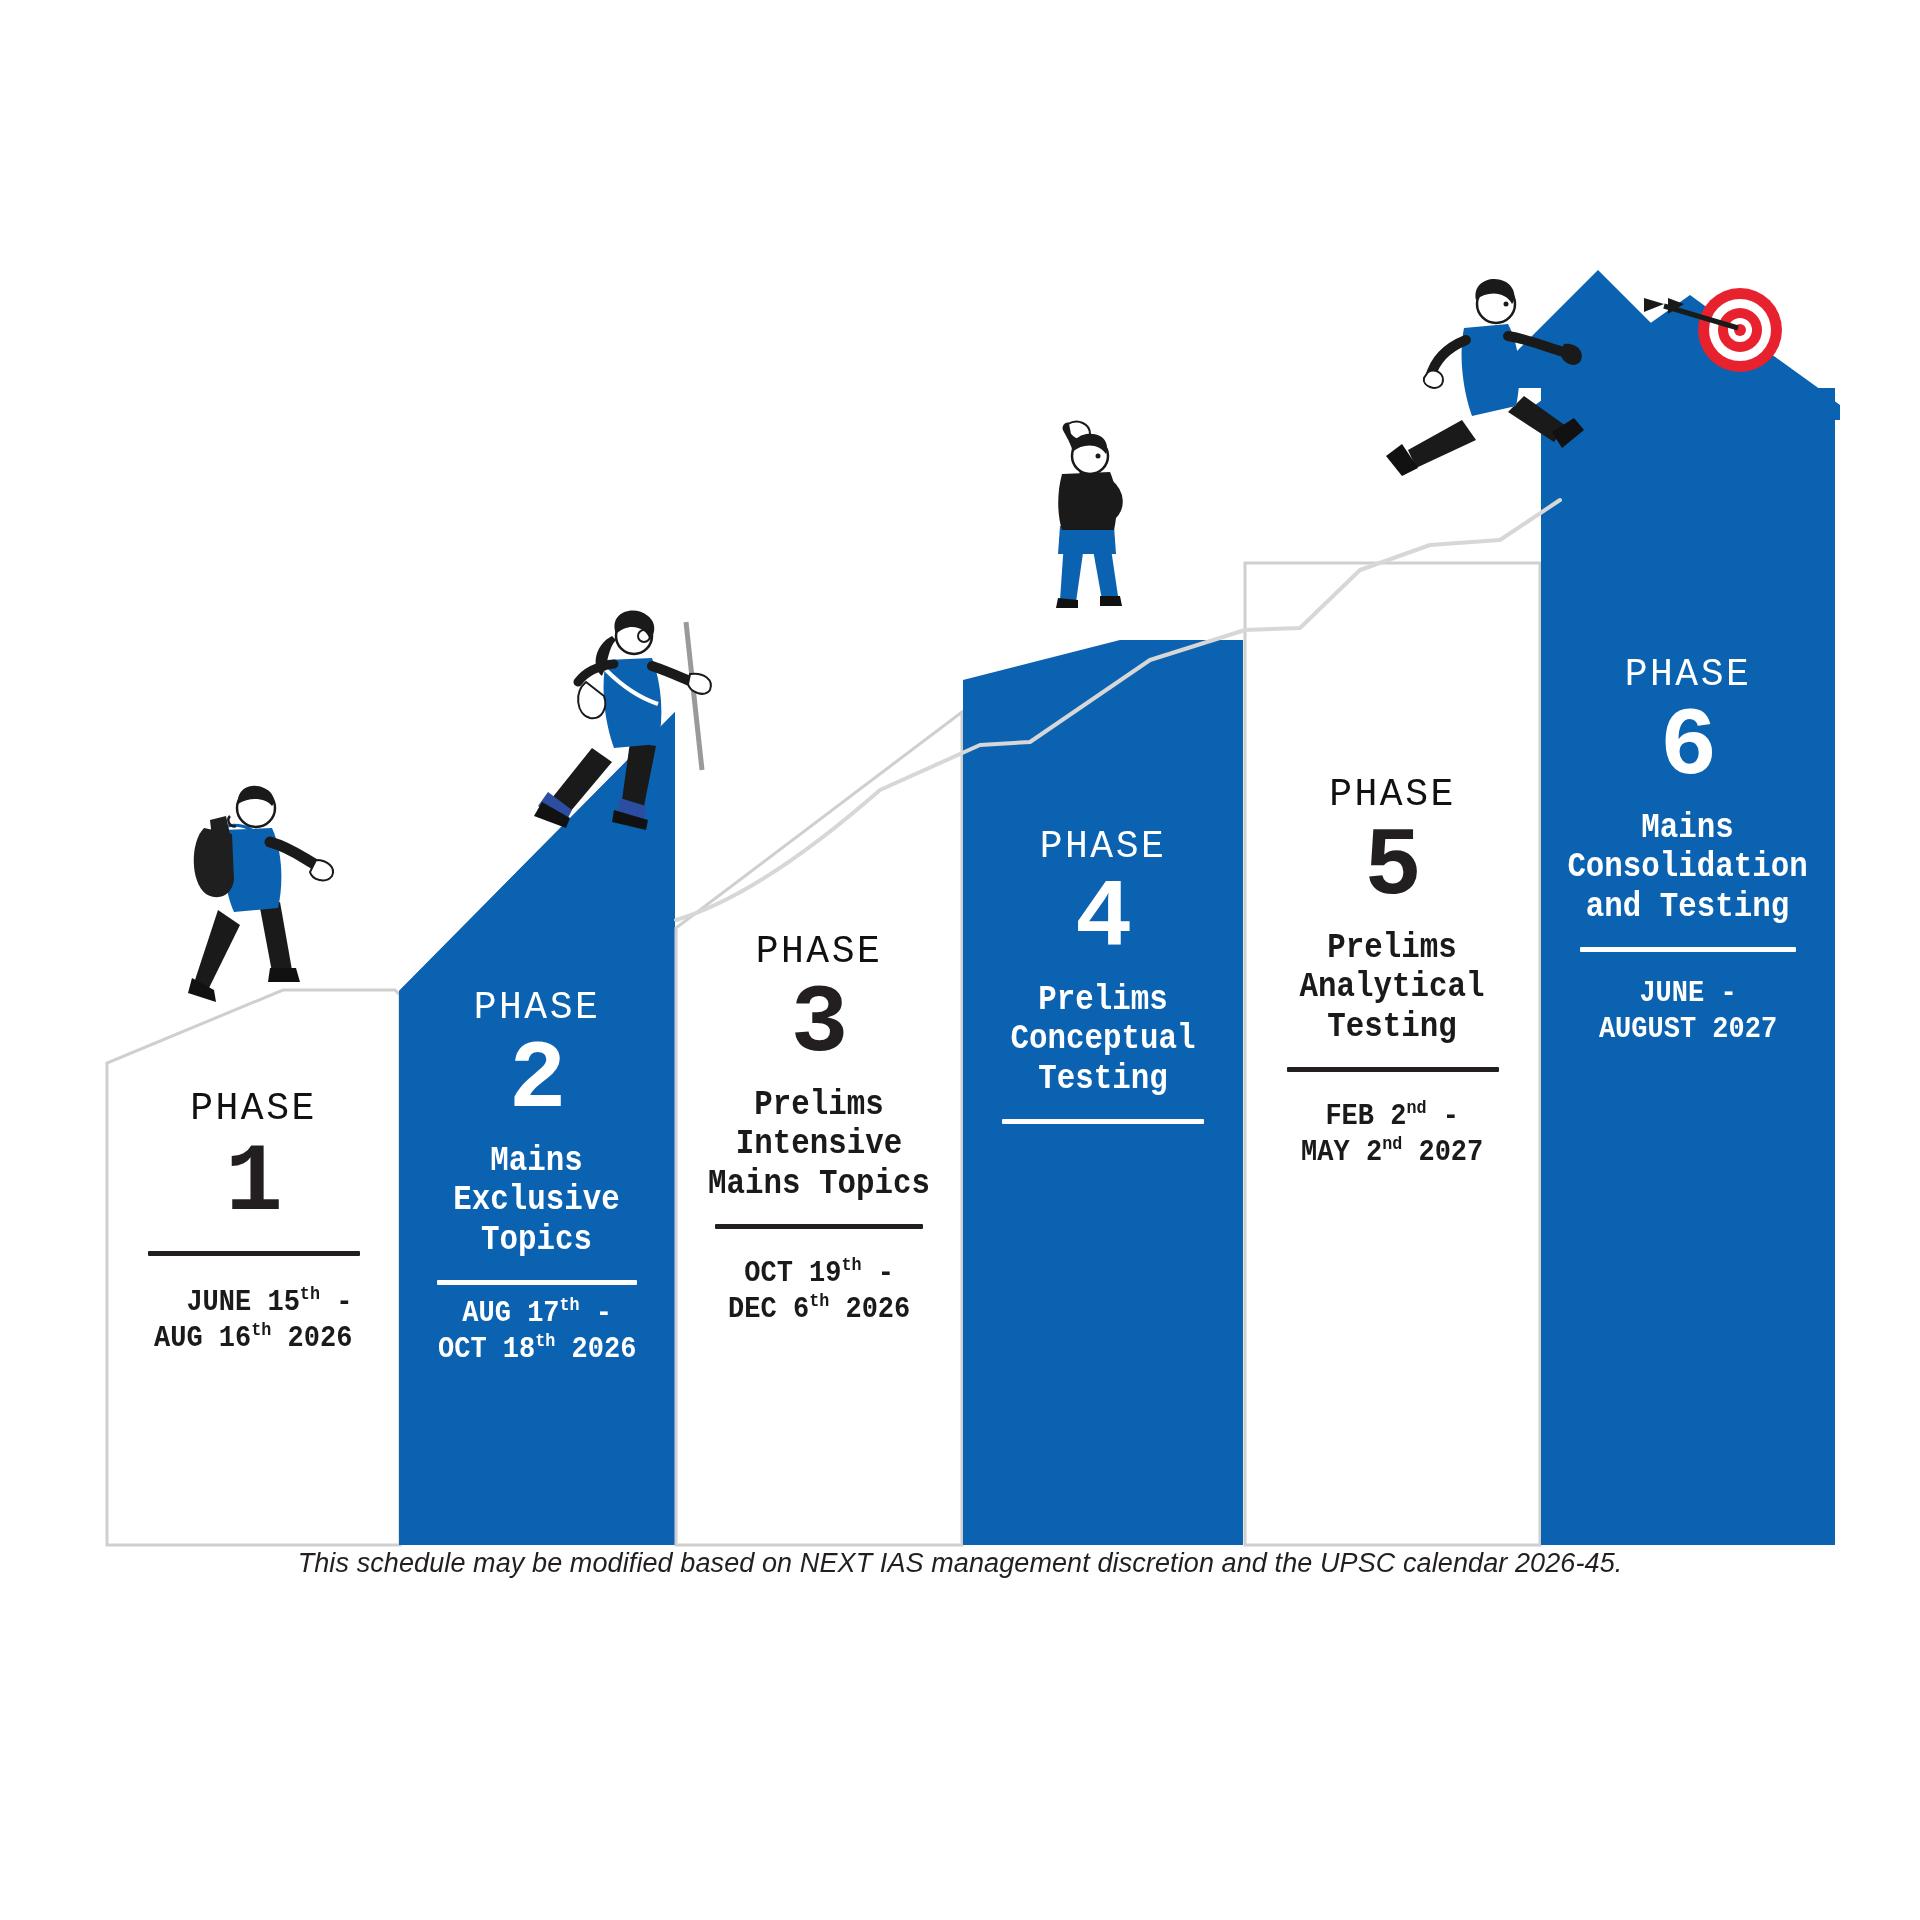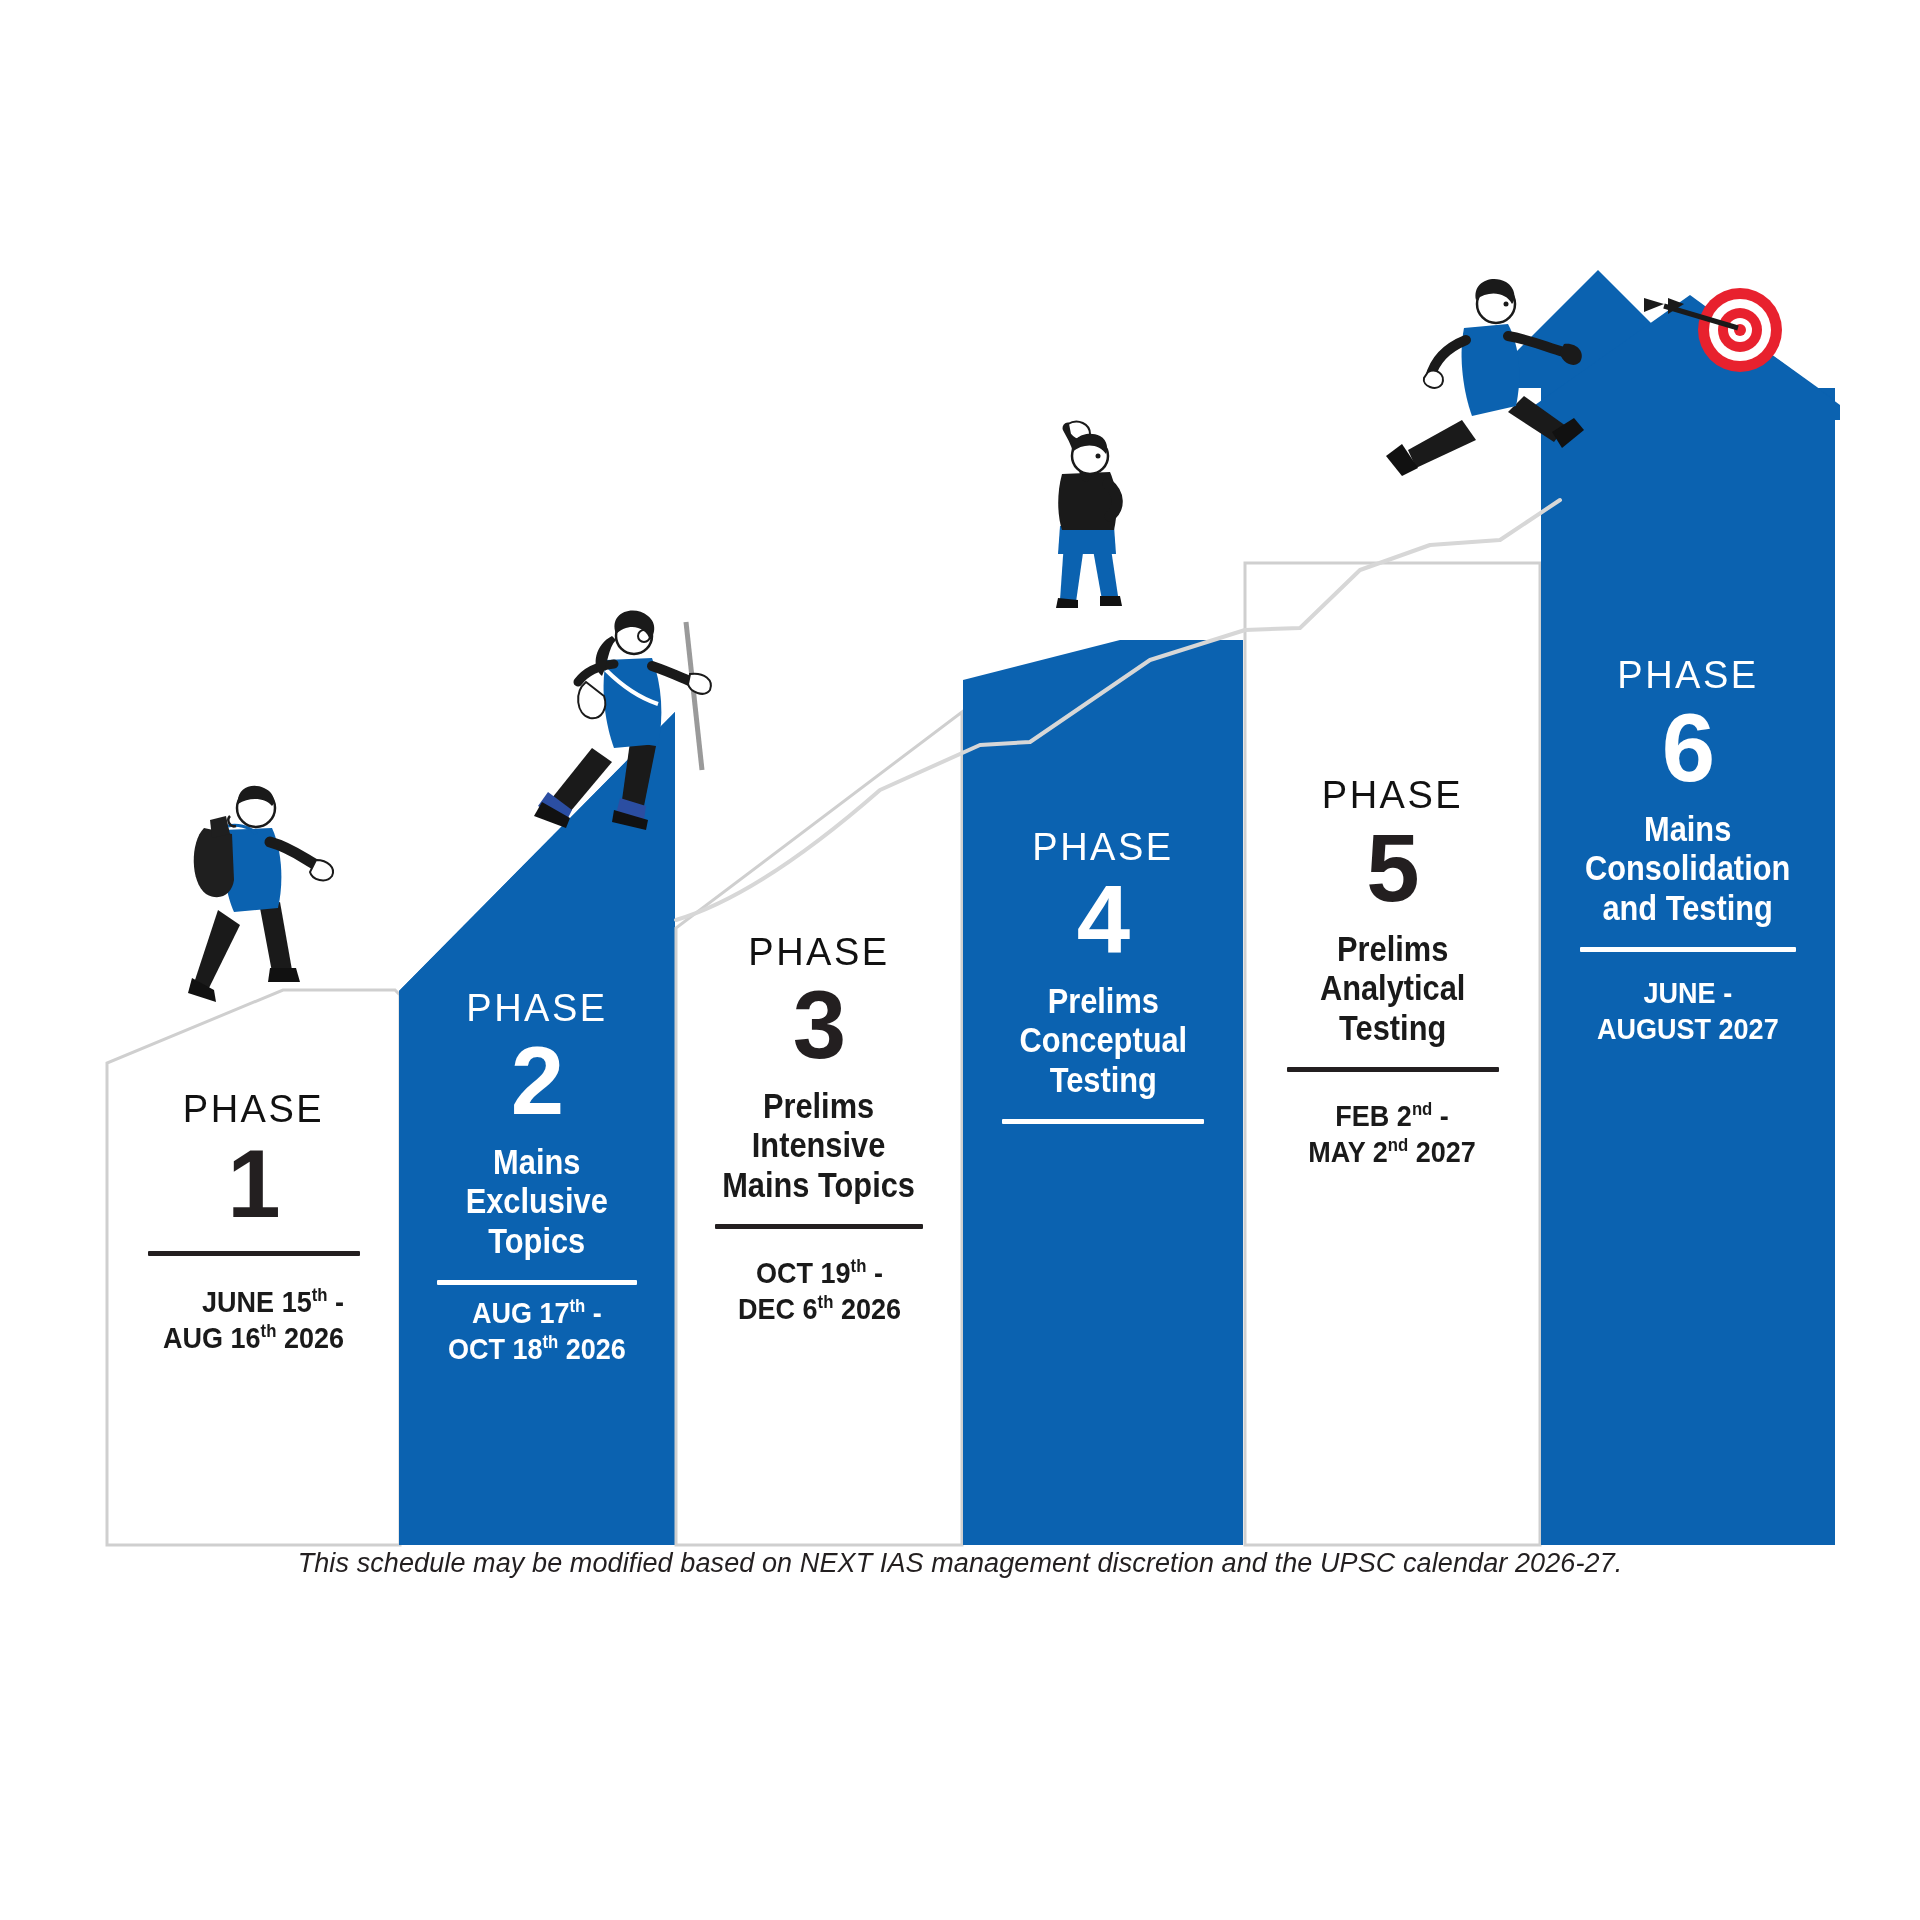--- a/index.html
+++ b/index.html
@@ -25,20 +25,21 @@
     align-items: center;
     text-align: center;
   }
   .col .inner {
     position: relative;
     width: 100%;
     display: flex;
     flex-direction: column;
     align-items: center;
     justify-content: flex-start;
+    font-family: Liberation Mono, monospace;
   }
 
   .phase-word {
     font-weight: 400;
     letter-spacing: 2.5px;
     line-height: 1;
   }
   .phase-num {
     font-weight: 800;
     line-height: 0.95;
@@ -308,15 +309,15 @@
         <div class="rule" style="width:216px; margin-top:20px;"></div>
         <div style="margin-top:23px;">
           <div class="phase-date" style="font-size:30px;">JUNE -</div>
           <div class="phase-date" style="font-size:30px;">AUGUST 2027</div>
         </div>
       </div>
     </div>
 
   </div>
 
-  <div class="footer">This schedule may be modified based on NEXT IAS management discretion and the UPSC calendar 2026-27.</div>
+  <div class="footer">This schedule may be modified based on NEXT IAS management discretion and the UPSC calendar 2026-45.</div>
 
 </div>
 
 </body></html>

